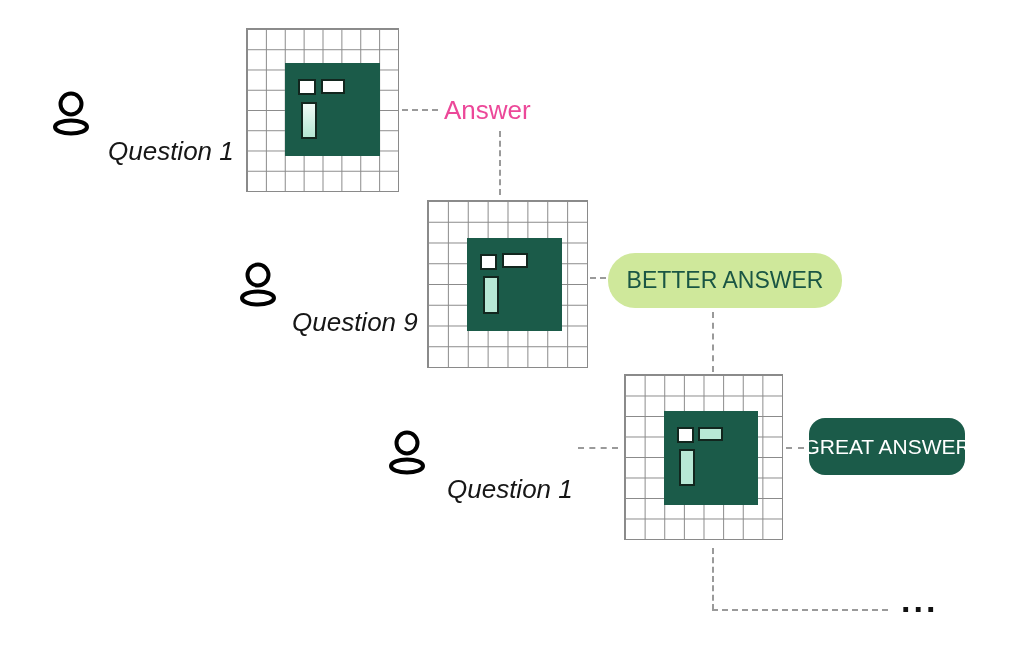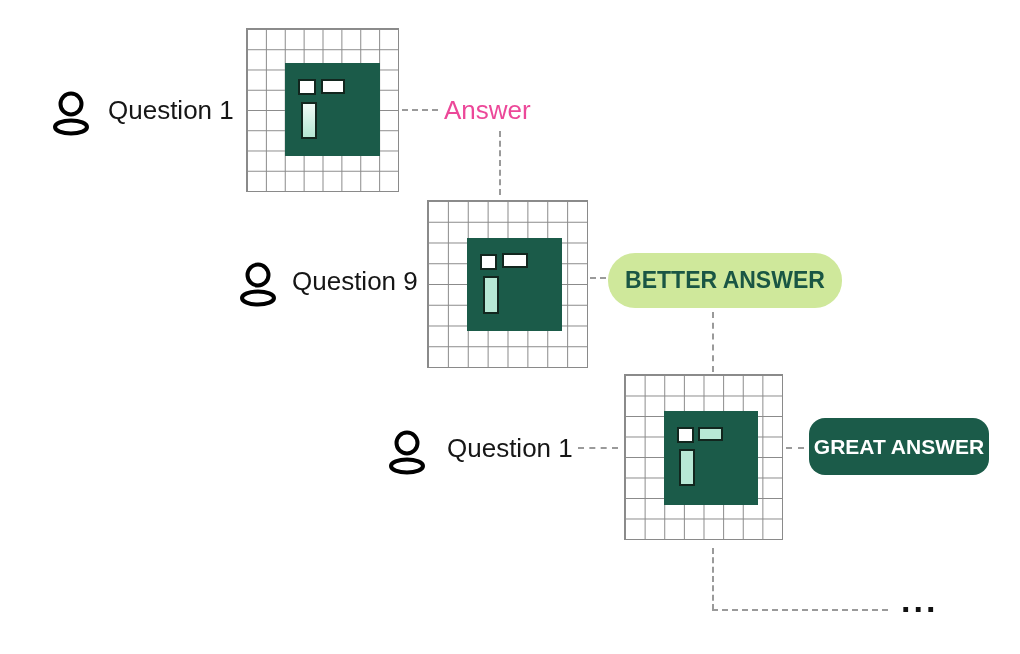--- a/index.html
+++ b/index.html
@@ -32,40 +32,42 @@
     box-sizing: border-box;
     border: 2px solid #12261e;
   }
   .cell.white { background: #ffffff; }
   .cell.mint  { background: #b7e8d5; }
   .cell.mint-grad { background: linear-gradient(180deg, #f0faf6 0%, #b4e6d2 100%); }
 
   
   .q-label {
     position: absolute;
+    font-style: italic;
     font-size: 26px;
     line-height: 30px;
     color: #161616;
     white-space: nowrap;
+    margin-top: 41px;
   }
   .a-label {
     position: absolute;
     font-size: 26px;
     line-height: 30px;
     color: #ec4899;
     white-space: nowrap;
   }
 
   
   .badge {
     position: absolute;
     display: flex;
     align-items: center;
     justify-content: center;
-    font-weight: 700;
+    font-weight: 400;
     white-space: nowrap;
     box-sizing: border-box;
   }
   .badge.light {
     background: #cfe89b;
     color: #1a5644;
     border-radius: 27px;
     font-size: 23px;
   }
   .badge.dark {
@@ -143,21 +145,21 @@
     <div class="dash-h" style="left:578px; top:447px; width:40px;"></div>
 
     <div class="grid" style="left:624px; top:374px; width:159px; height:166px;"></div>
     <div class="logo" style="left:664px; top:411px; width:94px; height:94px;">
       <div class="cell white" style="left:13px; top:16px; width:17px; height:16px;"></div>
       <div class="cell mint" style="left:34px; top:16px; width:25px; height:14px;"></div>
       <div class="cell mint" style="left:15px; top:38px; width:16px; height:37px;"></div>
     </div>
 
     <div class="dash-h" style="left:786px; top:447px; width:18px;"></div>
-    <div class="badge dark" style="left:809px; top:418px; width:180px; height:57px;">GREAT ANSWER</div>
+    <div class="badge dark" style="left:809px; top:418px; width:156px; height:57px;">GREAT ANSWER</div>
   </div>
 
   <div>
     <div class="dash-v" style="left:712px; top:548px; height:62px;"></div>
     <div class="dash-h" style="left:712px; top:609px; width:176px;"></div>
     <div class="ellipsis" style="left:901px; top:580px;">...</div>
   </div>
 
 </div>
 

